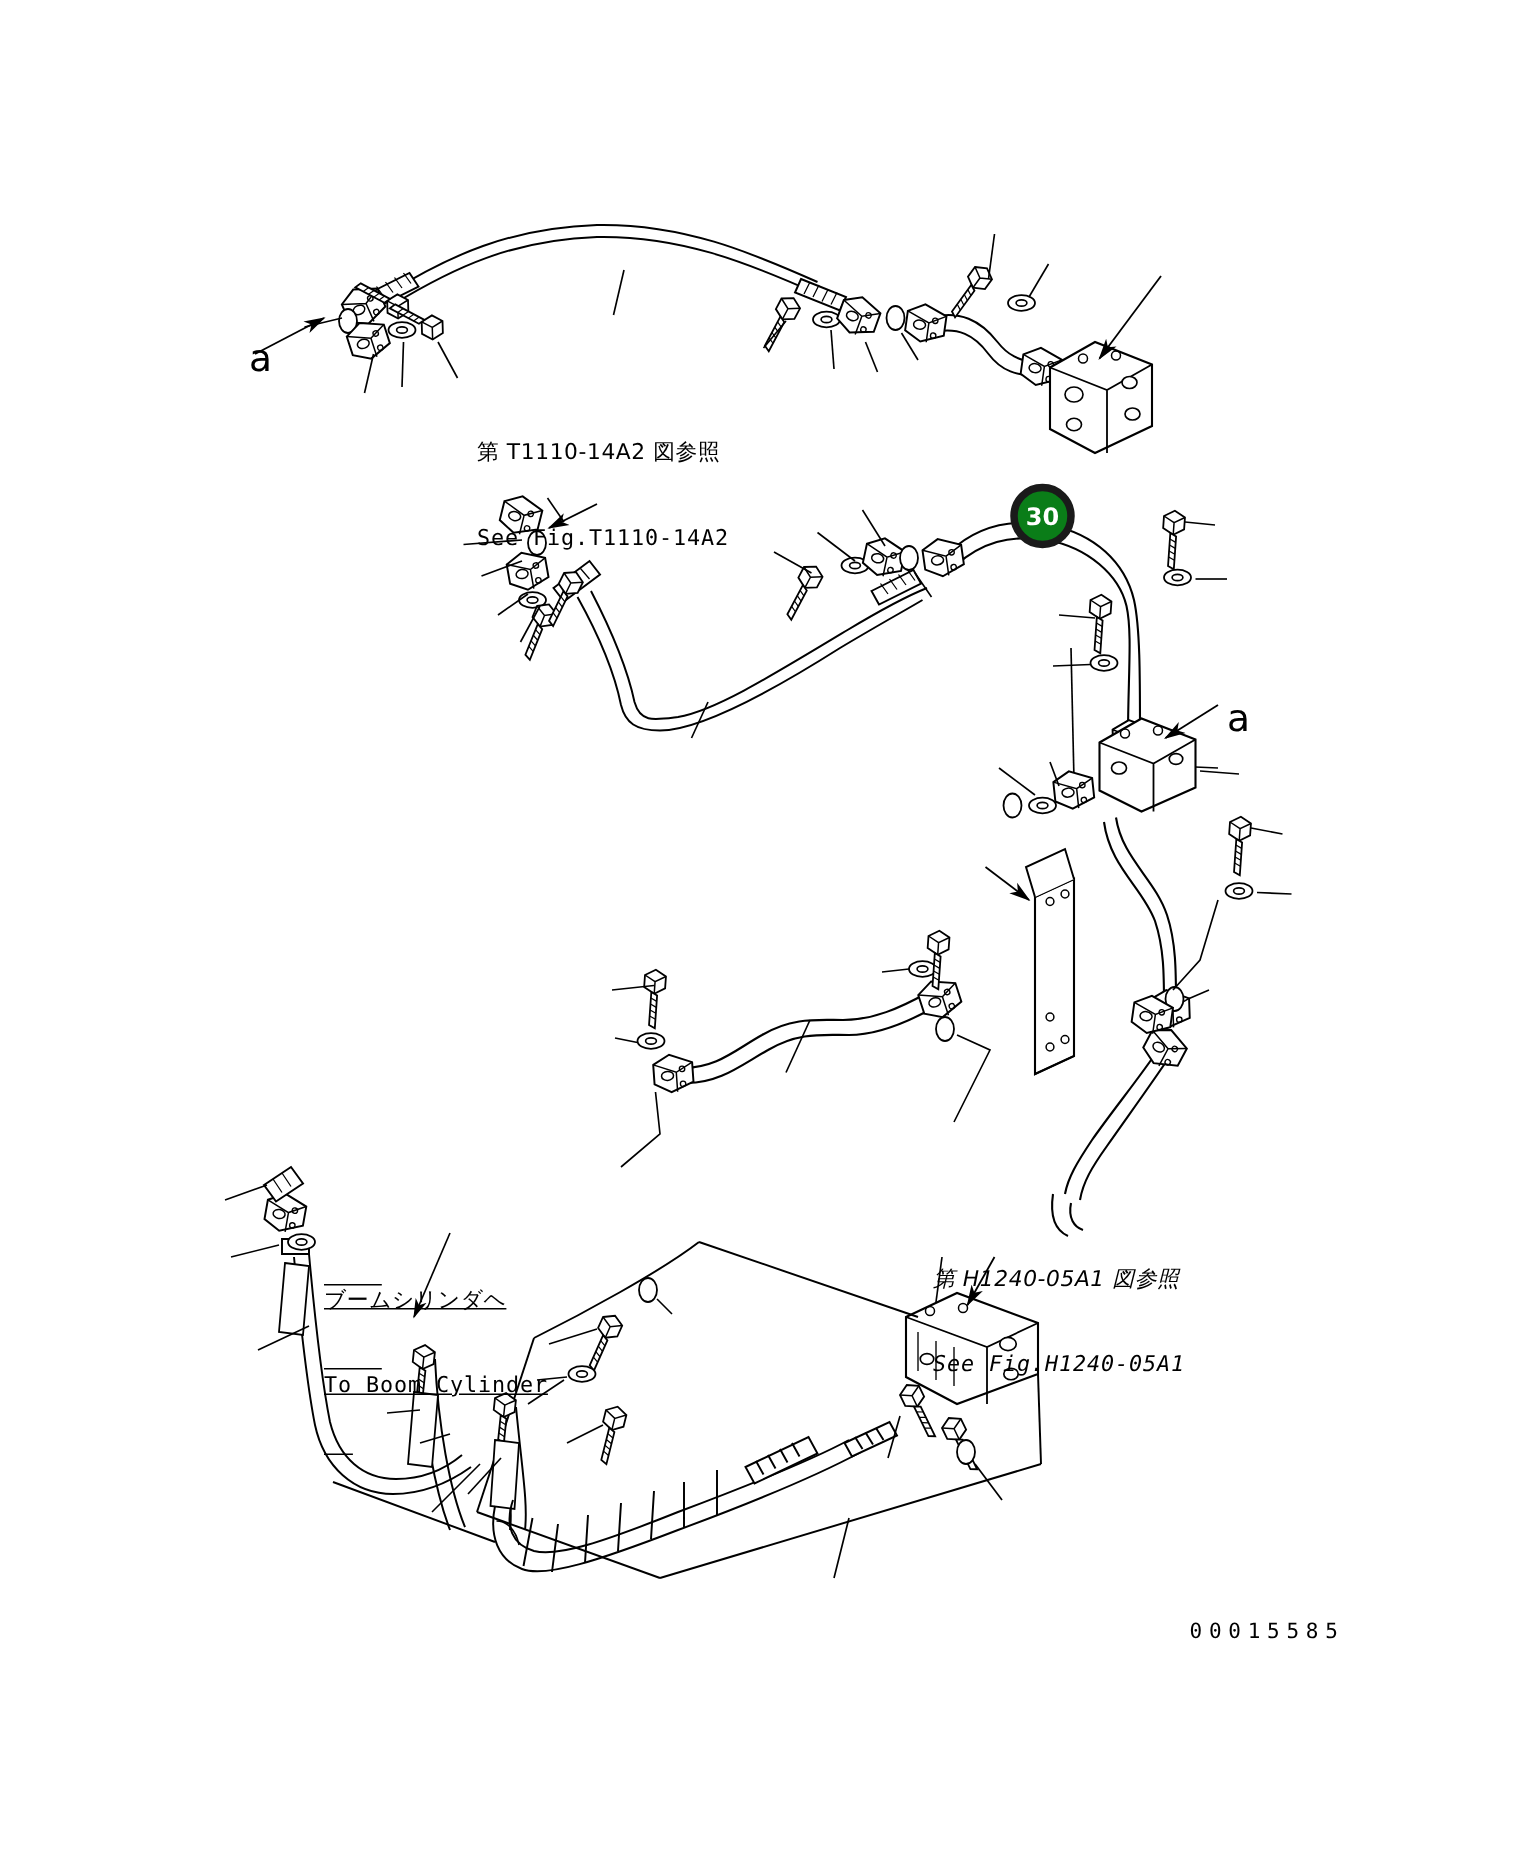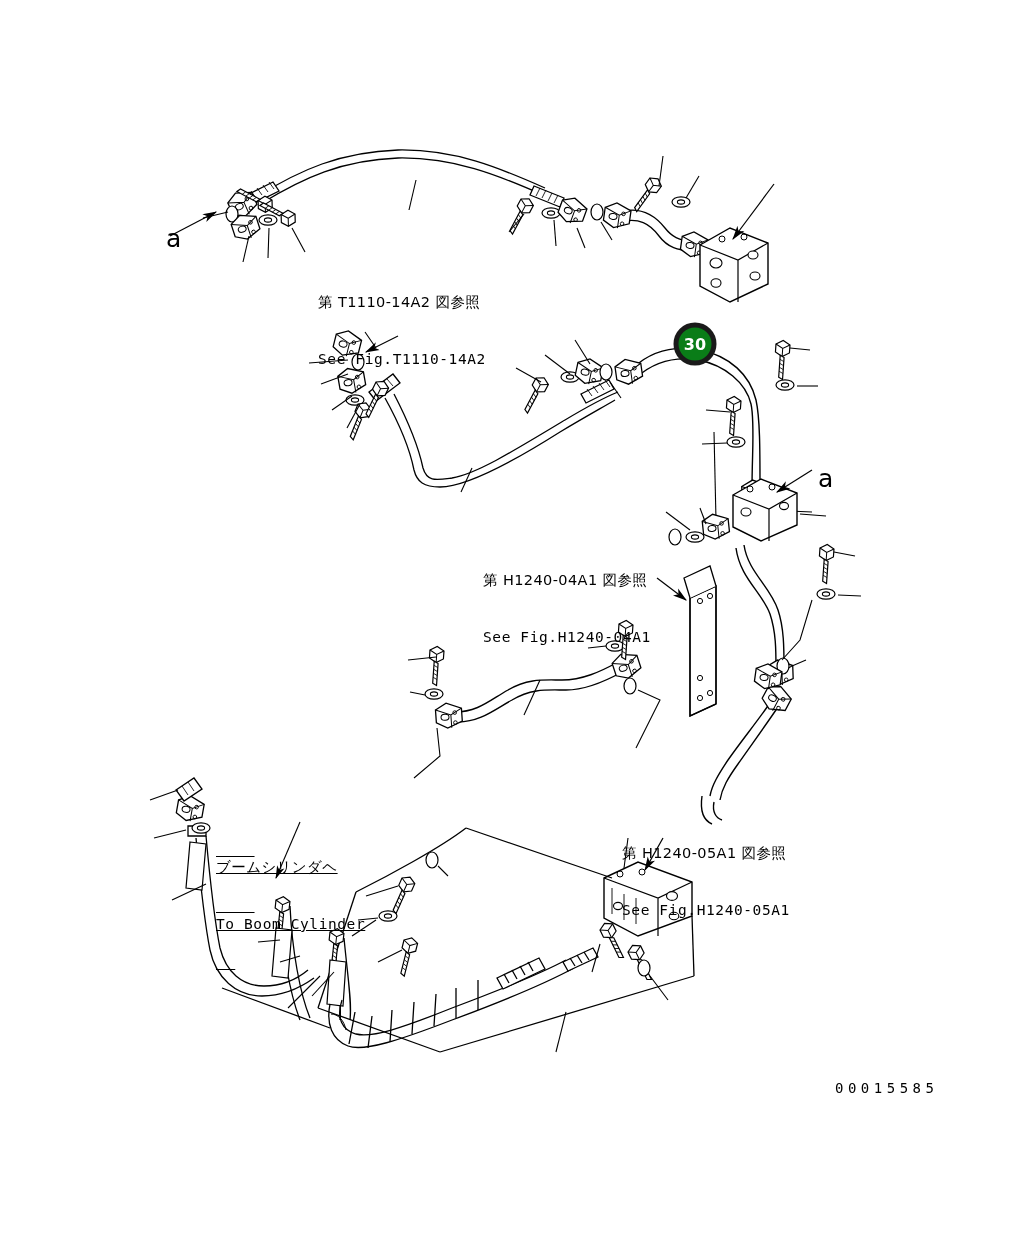--- a/index.html
+++ b/index.html
@@ -488,33 +488,29 @@
     </g>
 
   </svg>
 
 
   <div class="lbl" style="left:318px;top:255px;">
     <div class="jp">第 T1110-14A2 図参照</div>
     <div class="en">See Fig.T1110-14A2</div>
   </div>
 
-  <div class="lbl" style="left:483px;top:533px;">
-    <div class="jp">第 H1240-04A1 図参照</div>
-    <div class="en">See Fig.H1240-04A1</div>
-  </div>
-
-  <div class="lbl" style="left:622px;top:806px;">
+
+  <div class="lbl" style="left:622px;top:806px;font-style:italic;">
     <div class="jp">第 H1240-05A1 図参照</div>
     <div class="en">See Fig.H1240-05A1</div>
   </div>
 
   <div class="lbl" style="left:216px;top:820px;text-decoration:underline;">
     <div class="jp">ブームシリンダヘ</div>
     <div class="en">To Boom Cylinder</div>
   </div>
 
   <div class="letter" style="left:166px;top:224px;">a</div>
   <div class="letter" style="left:818px;top:464px;">a</div>
 
-  <div class="docid" style="left:835px;top:1080px;">00015585</div>
+  <div class="docid" style="left:793px;top:1080px;">00015585</div>
 
 </div>
 
 </body></html>

